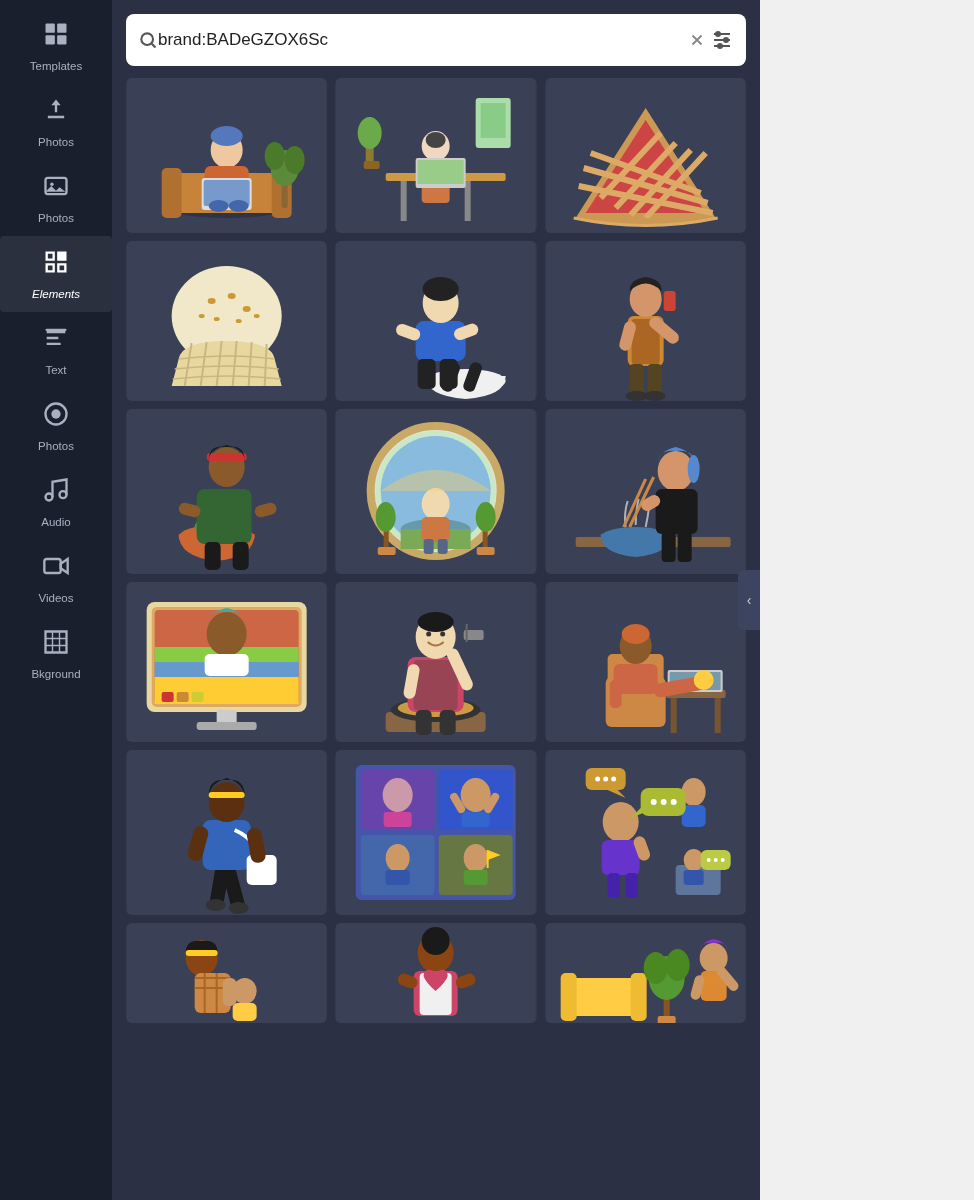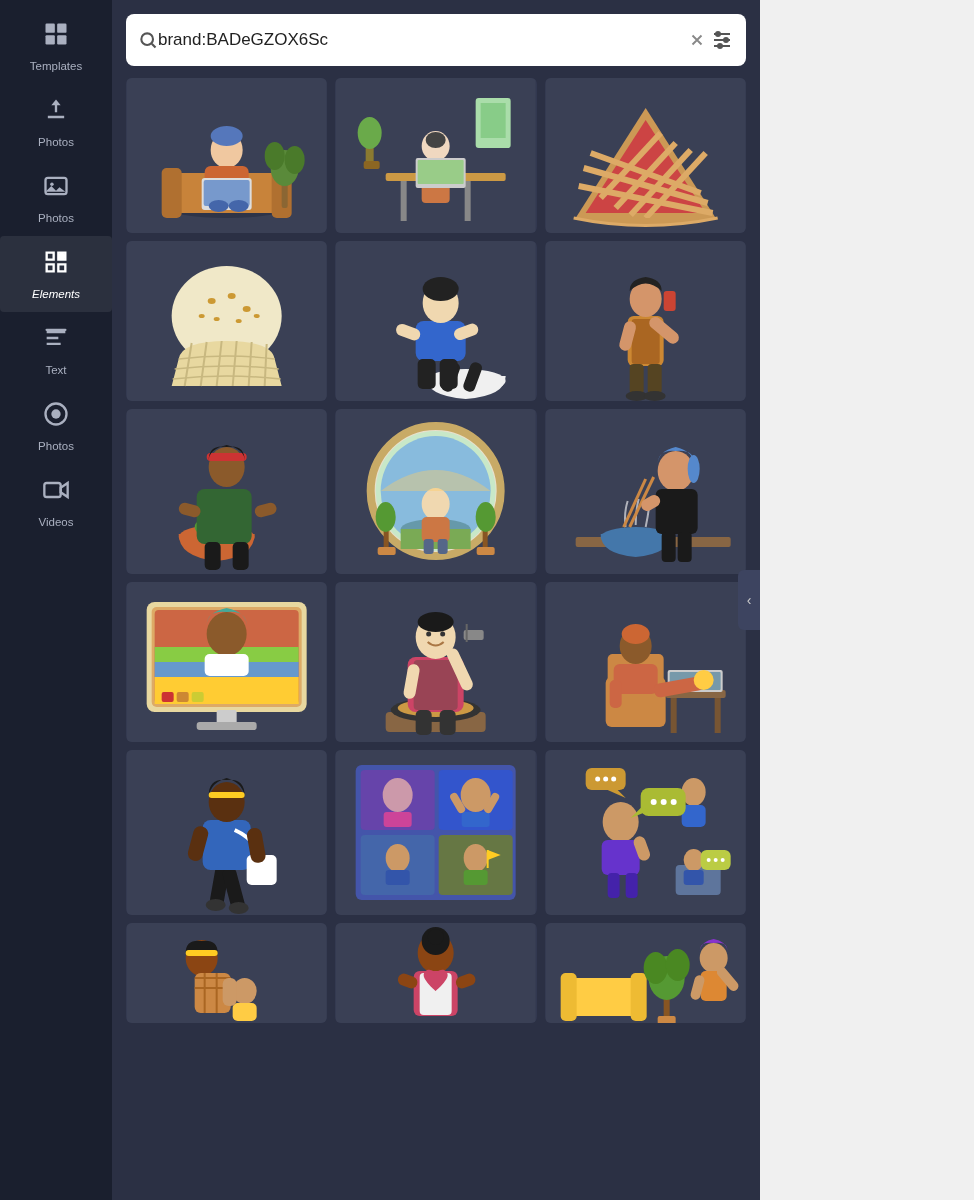--- a/index.html
+++ b/index.html
@@ -169,29 +169,44 @@
   </div>
 
   <div class="sidebar-item">
     <svg viewBox="0 0 24 24">
       <circle cx="12" cy="12" r="9" fill="none" stroke="currentColor" stroke-width="2"></circle>
       <circle cx="12" cy="12" r="4"></circle>
     </svg>
     <span>Photos</span>
   </div>
 
+  <div class="sidebar-item">
+    <svg viewBox="0 0 24 24">
+      <path d="M9 18V5l12-2v13" fill="none" stroke="currentColor" stroke-width="2"></path>
+      <circle cx="6" cy="18" r="3" fill="none" stroke="currentColor" stroke-width="2"></circle>
+      <circle cx="18" cy="16" r="3" fill="none" stroke="currentColor" stroke-width="2"></circle>
+    </svg>
+    <span>Audio</span>
+  </div>
 
   <div class="sidebar-item">
     <svg viewBox="0 0 24 24">
       <rect x="2" y="6" width="14" height="12" rx="2" fill="none" stroke="currentColor" stroke-width="2"></rect>
       <path d="M16 10l6-4v12l-6-4V10z" fill="none" stroke="currentColor" stroke-width="2"></path>
     </svg>
     <span>Videos</span>
   </div>
 
+  <div class="sidebar-item">
+    <svg viewBox="0 0 24 24">
+      <path d="M3 3h18v18H3z" fill="none" stroke="currentColor" stroke-width="2"></path>
+      <path d="M3 9h18M3 15h18M9 3v18M15 3v18" stroke="currentColor" stroke-width="1.2"></path>
+    </svg>
+    <span>Bkground</span>
+  </div>
 
 </nav>
 
 <div class="main-panel" style="position:relative;">
 
   <div class="search-bar">
     <span class="search-icon-wrap">
       <svg width="20" height="20" viewBox="0 0 24 24" fill="none" stroke="#555" stroke-width="2.5">
         <circle cx="11" cy="11" r="7"></circle>
           <path d="M16.5 16.5L21 21"></path>

